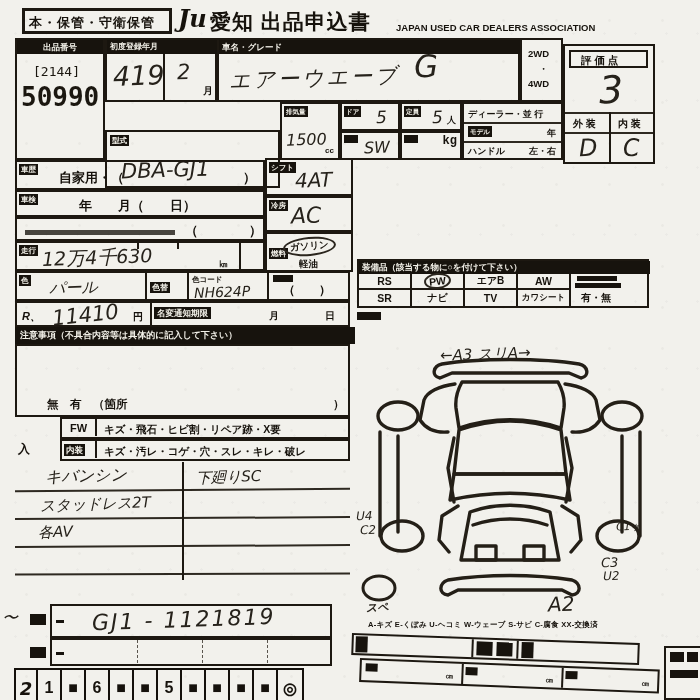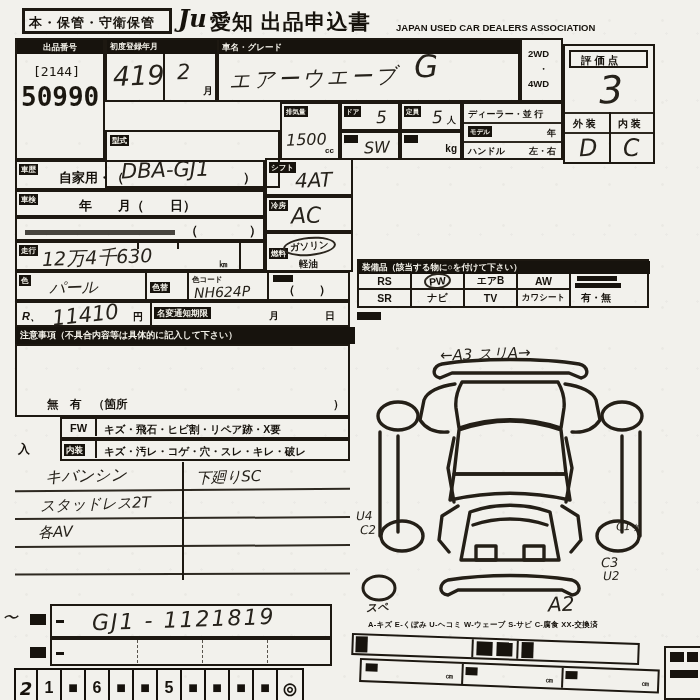--- a/index.html
+++ b/index.html
@@ -98,21 +98,21 @@
     <div class="tab" style="left:2px;top:2px;font-size:6.5px;">定員</div>
     <div class="hw" style="left:30px;top:3px;font-size:17px;">5</div>
     <div class="lbl" style="right:4px;bottom:2px;font-size:9px;">人</div>
   </div>
   <div class="bx" style="left:340px;top:131px;width:60px;height:29px;">
     <div class="blob" style="left:2px;top:2px;width:14px;height:8px;"></div>
     <div class="hw" style="left:22px;top:5px;font-size:16px;">SW</div>
   </div>
   <div class="bx" style="left:400px;top:131px;width:62px;height:29px;">
     <div class="blob" style="left:2px;top:2px;width:14px;height:8px;"></div>
-    <div class="lbl" style="right:3px;bottom:4px;font-size:10px;">kg</div>
+    <div class="lbl" style="right:3px;bottom:10px;font-size:12px;font-family:Liberation Mono, monospace;">kg</div>
   </div>
 
   <div class="bx" style="left:462px;top:102px;width:101px;height:58px;">
     <div class="lbl" style="left:4px;top:4px;font-size:9px;">ディーラー・並 行</div>
     <div class="hline" style="left:0;top:18px;width:97px;"></div>
     <div class="tab" style="left:4px;top:22px;font-size:6.5px;">モデル</div>
     <div class="lbl" style="right:5px;top:23px;font-size:9px;">年</div>
     <div class="hline" style="left:0;top:37px;width:97px;"></div>
     <div class="lbl" style="left:4px;top:41px;font-size:9px;">ハンドル</div>
     <div class="lbl" style="right:5px;top:41px;font-size:9px;">左・右</div>

